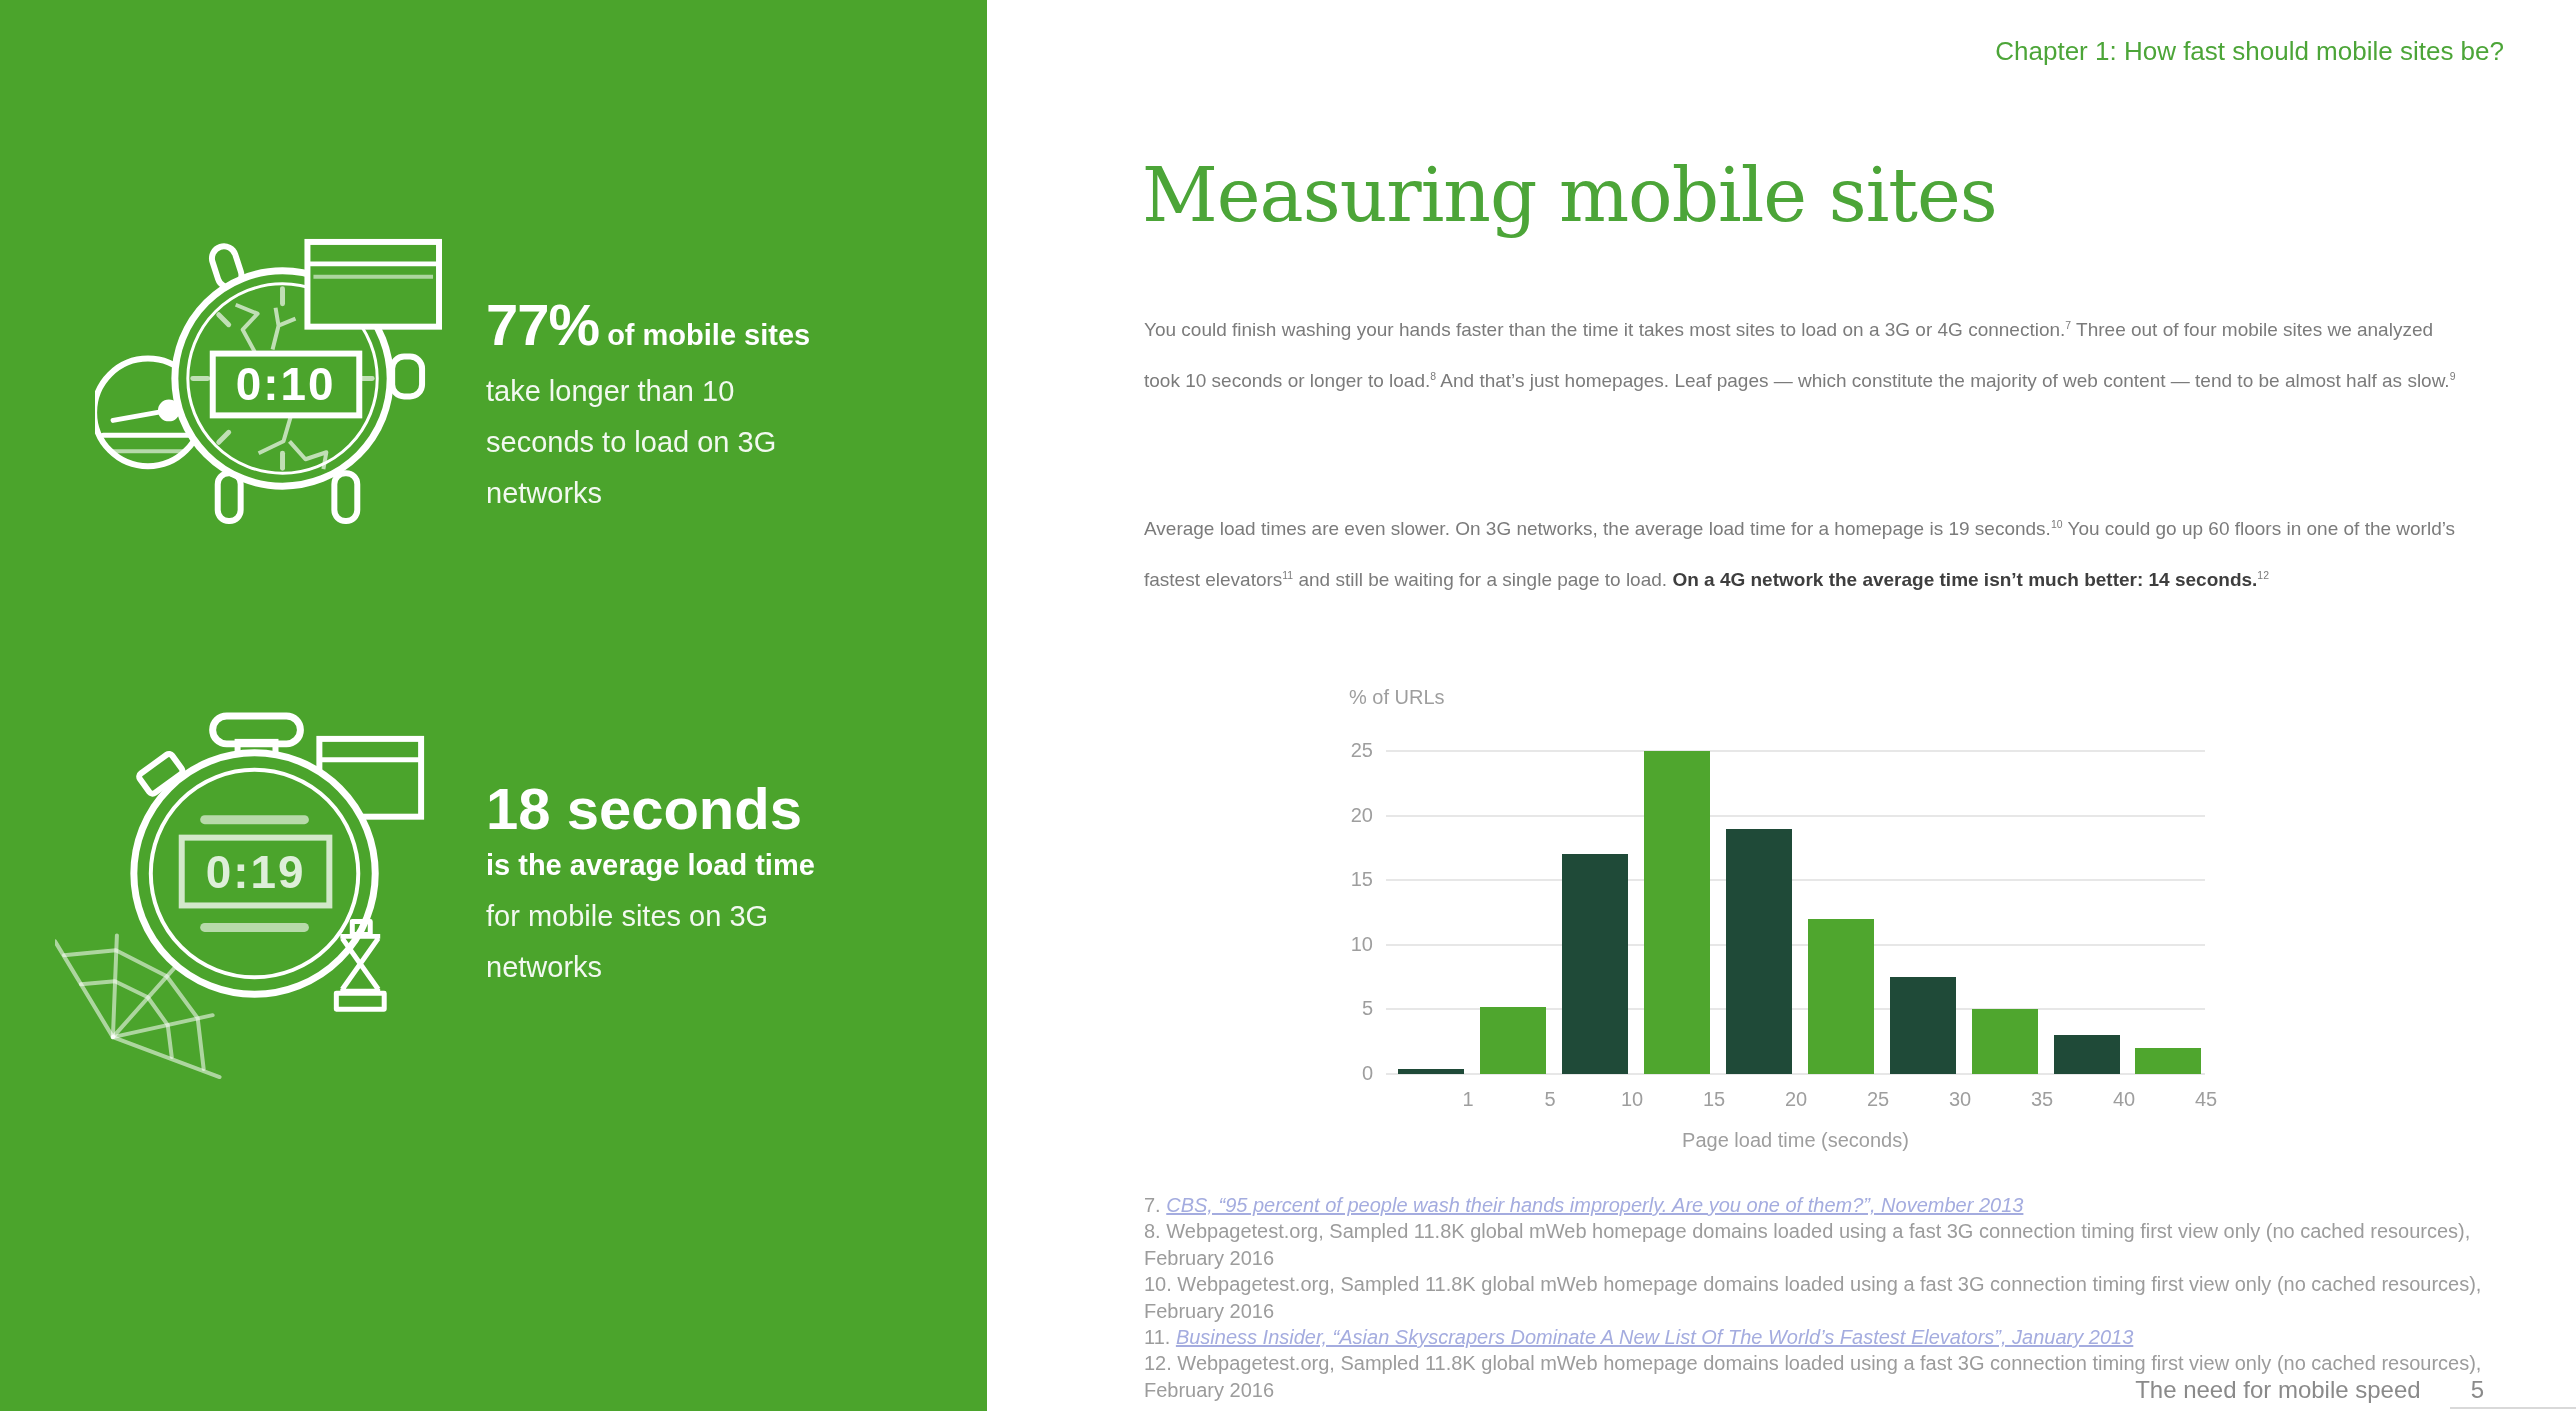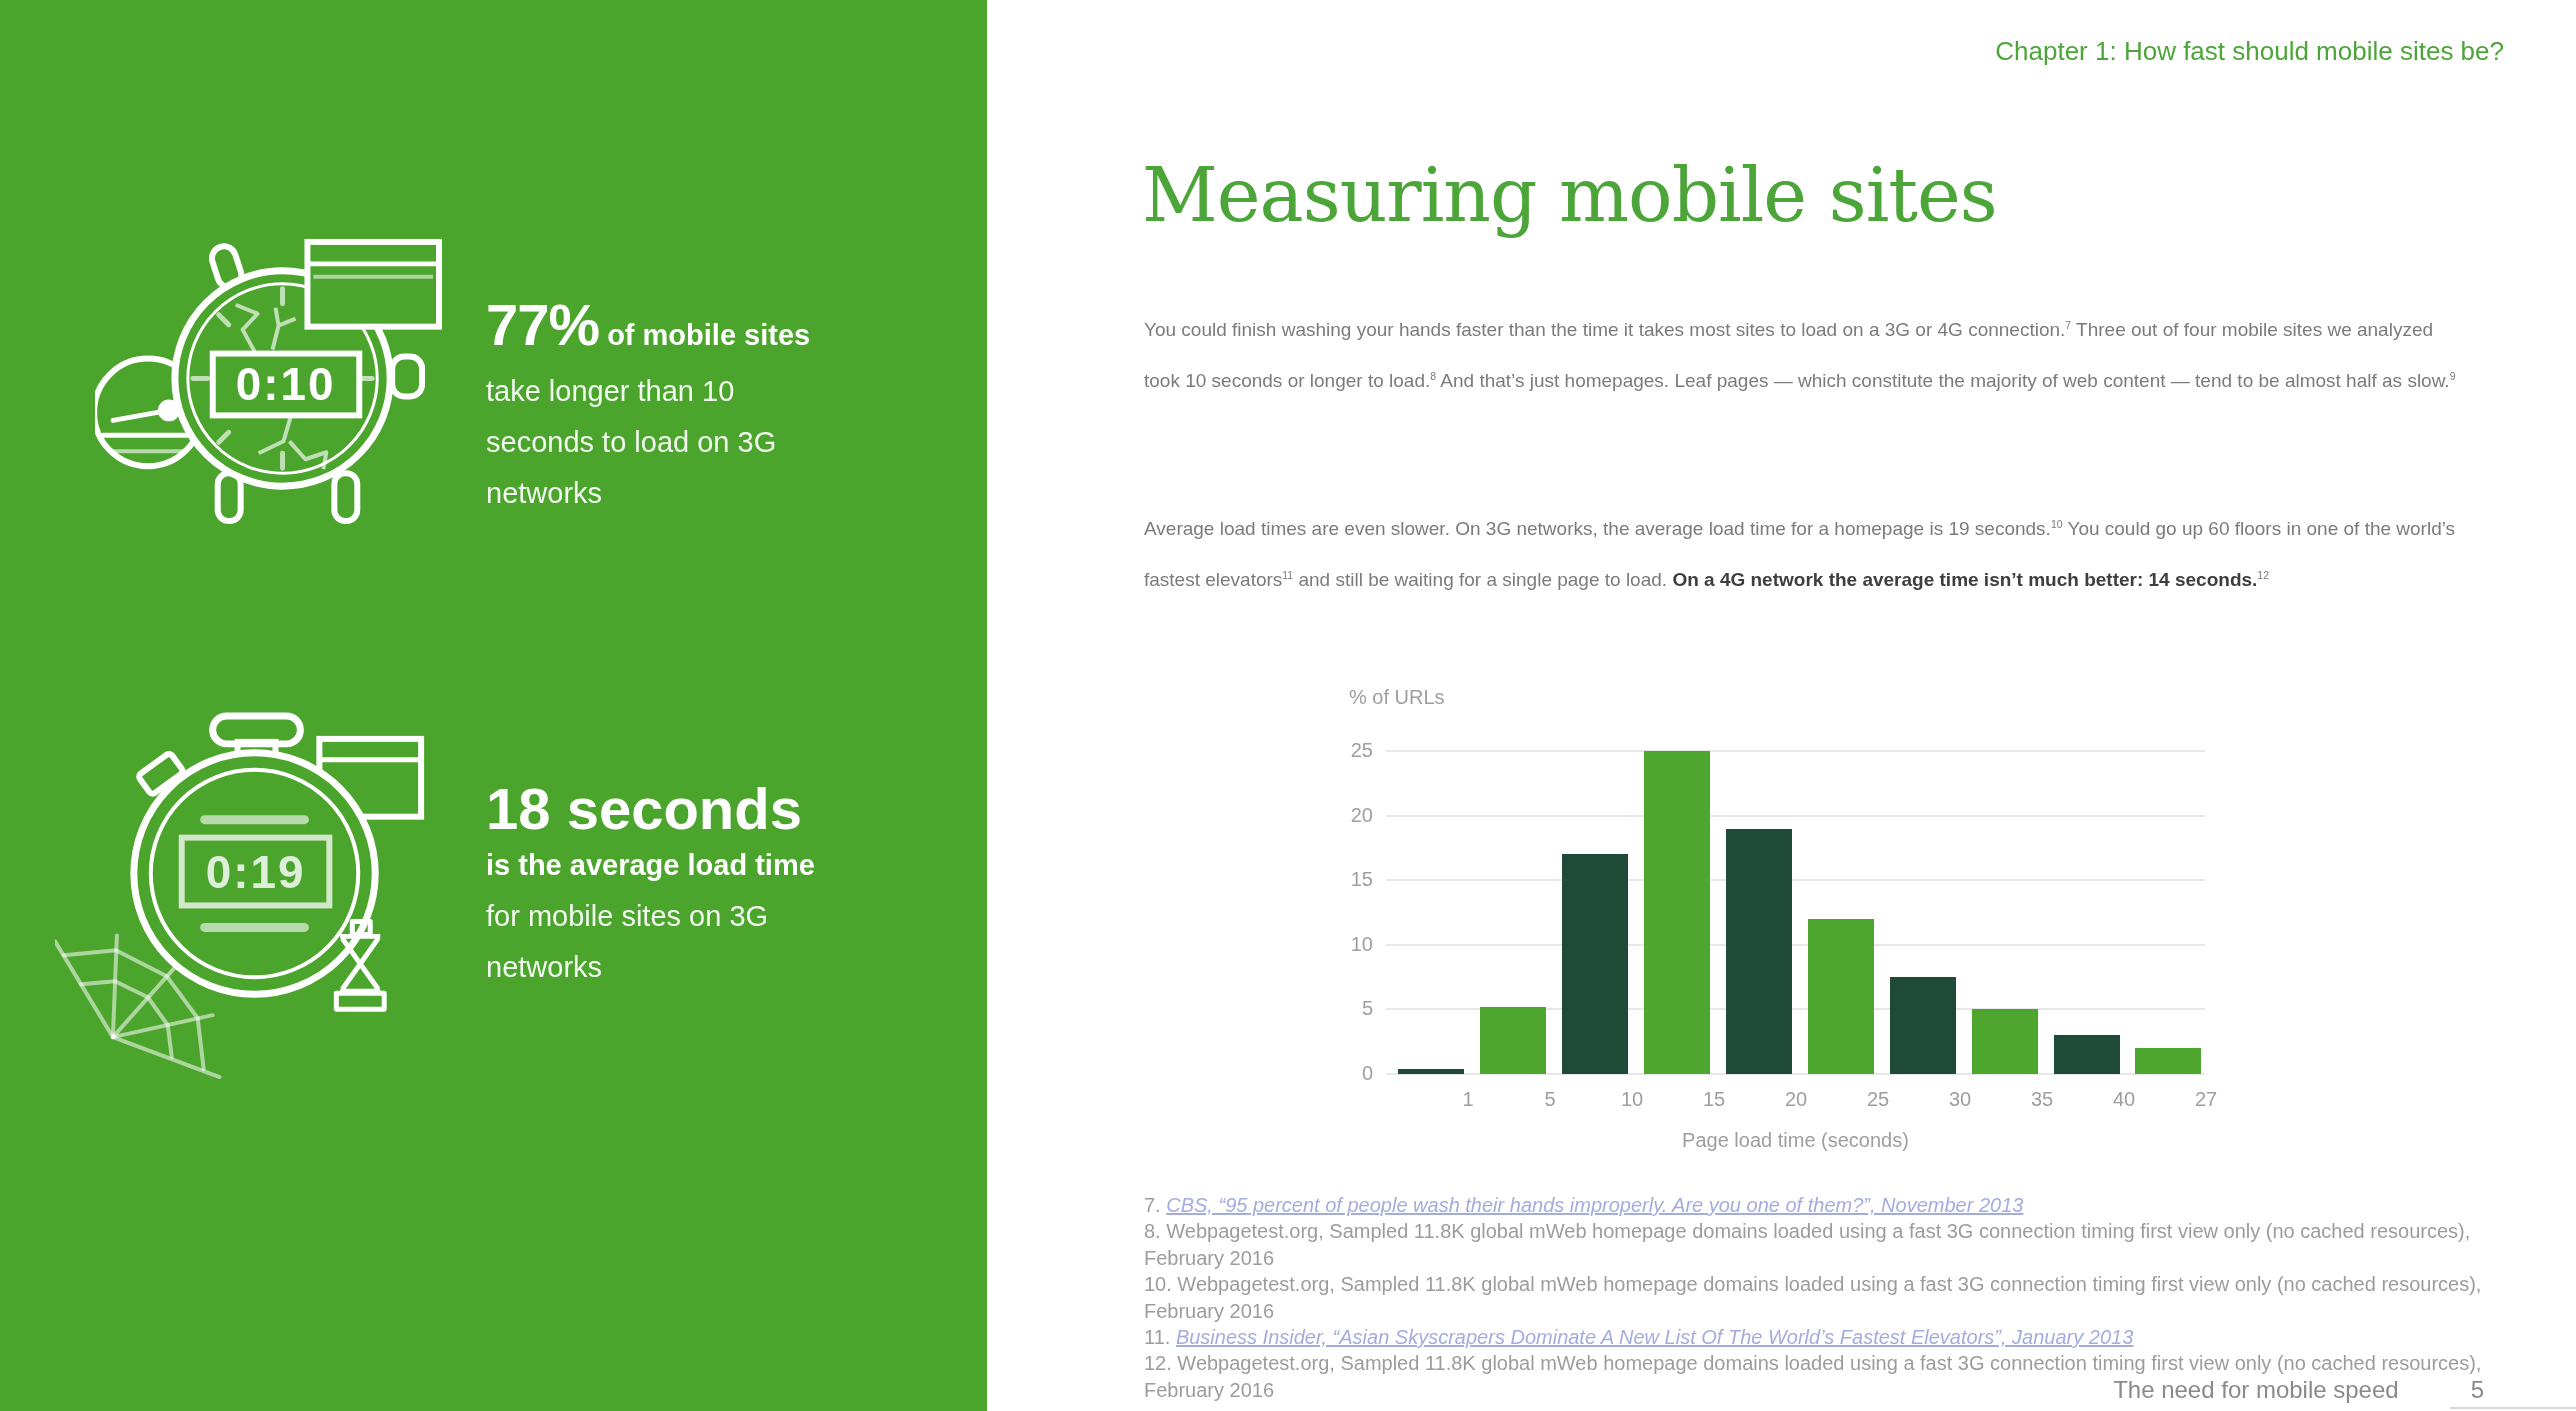--- a/index.html
+++ b/index.html
@@ -36,21 +36,21 @@
   .gridline{position:absolute;left:0;width:819px;height:2px;background:#E7E7E7;}
   .y-tick{position:absolute;left:-58px;width:45px;text-align:right;font-size:20px;color:#9E9E9E;}
   .x-tick{position:absolute;top:337px;width:44px;text-align:center;font-size:20px;color:#9E9E9E;}
   .bar{position:absolute;bottom:0;width:66px;}
   .chart-xtitle{position:absolute;left:50px;top:443px;width:819px;text-align:center;font-size:20px;color:#9E9E9E;}
 
   
   .footnotes{position:absolute;left:1144px;top:1192px;width:1356px;}
   .footnote{font-size:20px;line-height:26.4px;color:#9C9C9C;}
   .fn-link{color:#A4ACDF;text-decoration:underline;font-style:italic;cursor:pointer;}
-  .footer{position:absolute;top:1376px;right:92px;display:flex;align-items:baseline;gap:72px;
+  .footer{position:absolute;top:1376px;right:92px;display:flex;align-items:baseline;gap:50px;
           font-size:24px;color:#8A8A8A;margin-left:24px;}
   .next-page-edge{position:absolute;right:0;bottom:3px;width:126px;height:2px;background:#D9D9D9;}
 </style>
 </head>
 <body>
 
 <div class="page">
 
   <aside class="green-panel">
 
@@ -184,21 +184,21 @@
         <span class="x-tick" style="left: 388px;">20</span>
         <div class="bar" style="left: 422px; height: 155px; background: rgb(79, 166, 46);"></div>
         <span class="x-tick" style="left: 470px;">25</span>
         <div class="bar" style="left: 504px; height: 97px; background: rgb(31, 74, 56);"></div>
         <span class="x-tick" style="left: 552px;">30</span>
         <div class="bar" style="left: 586px; height: 65px; background: rgb(79, 166, 46);"></div>
         <span class="x-tick" style="left: 634px;">35</span>
         <div class="bar" style="left: 668px; height: 39px; background: rgb(31, 74, 56);"></div>
         <span class="x-tick" style="left: 716px;">40</span>
         <div class="bar" style="left: 749px; height: 26px; background: rgb(79, 166, 46);"></div>
-        <span class="x-tick" style="left: 798px;">27</span>
+        <span class="x-tick" style="left: 798px;">45</span>
       </div>
     <div class="chart-xtitle">Page load time (seconds)</div>
   </figure>
 
   <div class="footnotes" id="footnotes">
       <div class="footnote"><span>7. </span><span class="fn-link">CBS, “95 percent of people wash their hands improperly. Are you one of them?”, November 2013</span></div>
       <div class="footnote"><span>8. </span><span>Webpagetest.org, Sampled 11.8K global mWeb homepage domains loaded using a fast 3G connection timing first view only (no cached resources), February 2016</span></div>
       <div class="footnote"><span>10. </span><span>Webpagetest.org, Sampled 11.8K global mWeb homepage domains loaded using a fast 3G connection timing first view only (no cached resources), February 2016</span></div>
       <div class="footnote"><span>11. </span><span class="fn-link">Business Insider, “Asian Skyscrapers Dominate A New List Of The World’s Fastest Elevators”, January 2013</span></div>
       <div class="footnote"><span>12. </span><span>Webpagetest.org, Sampled 11.8K global mWeb homepage domains loaded using a fast 3G connection timing first view only (no cached resources), February 2016</span></div>

